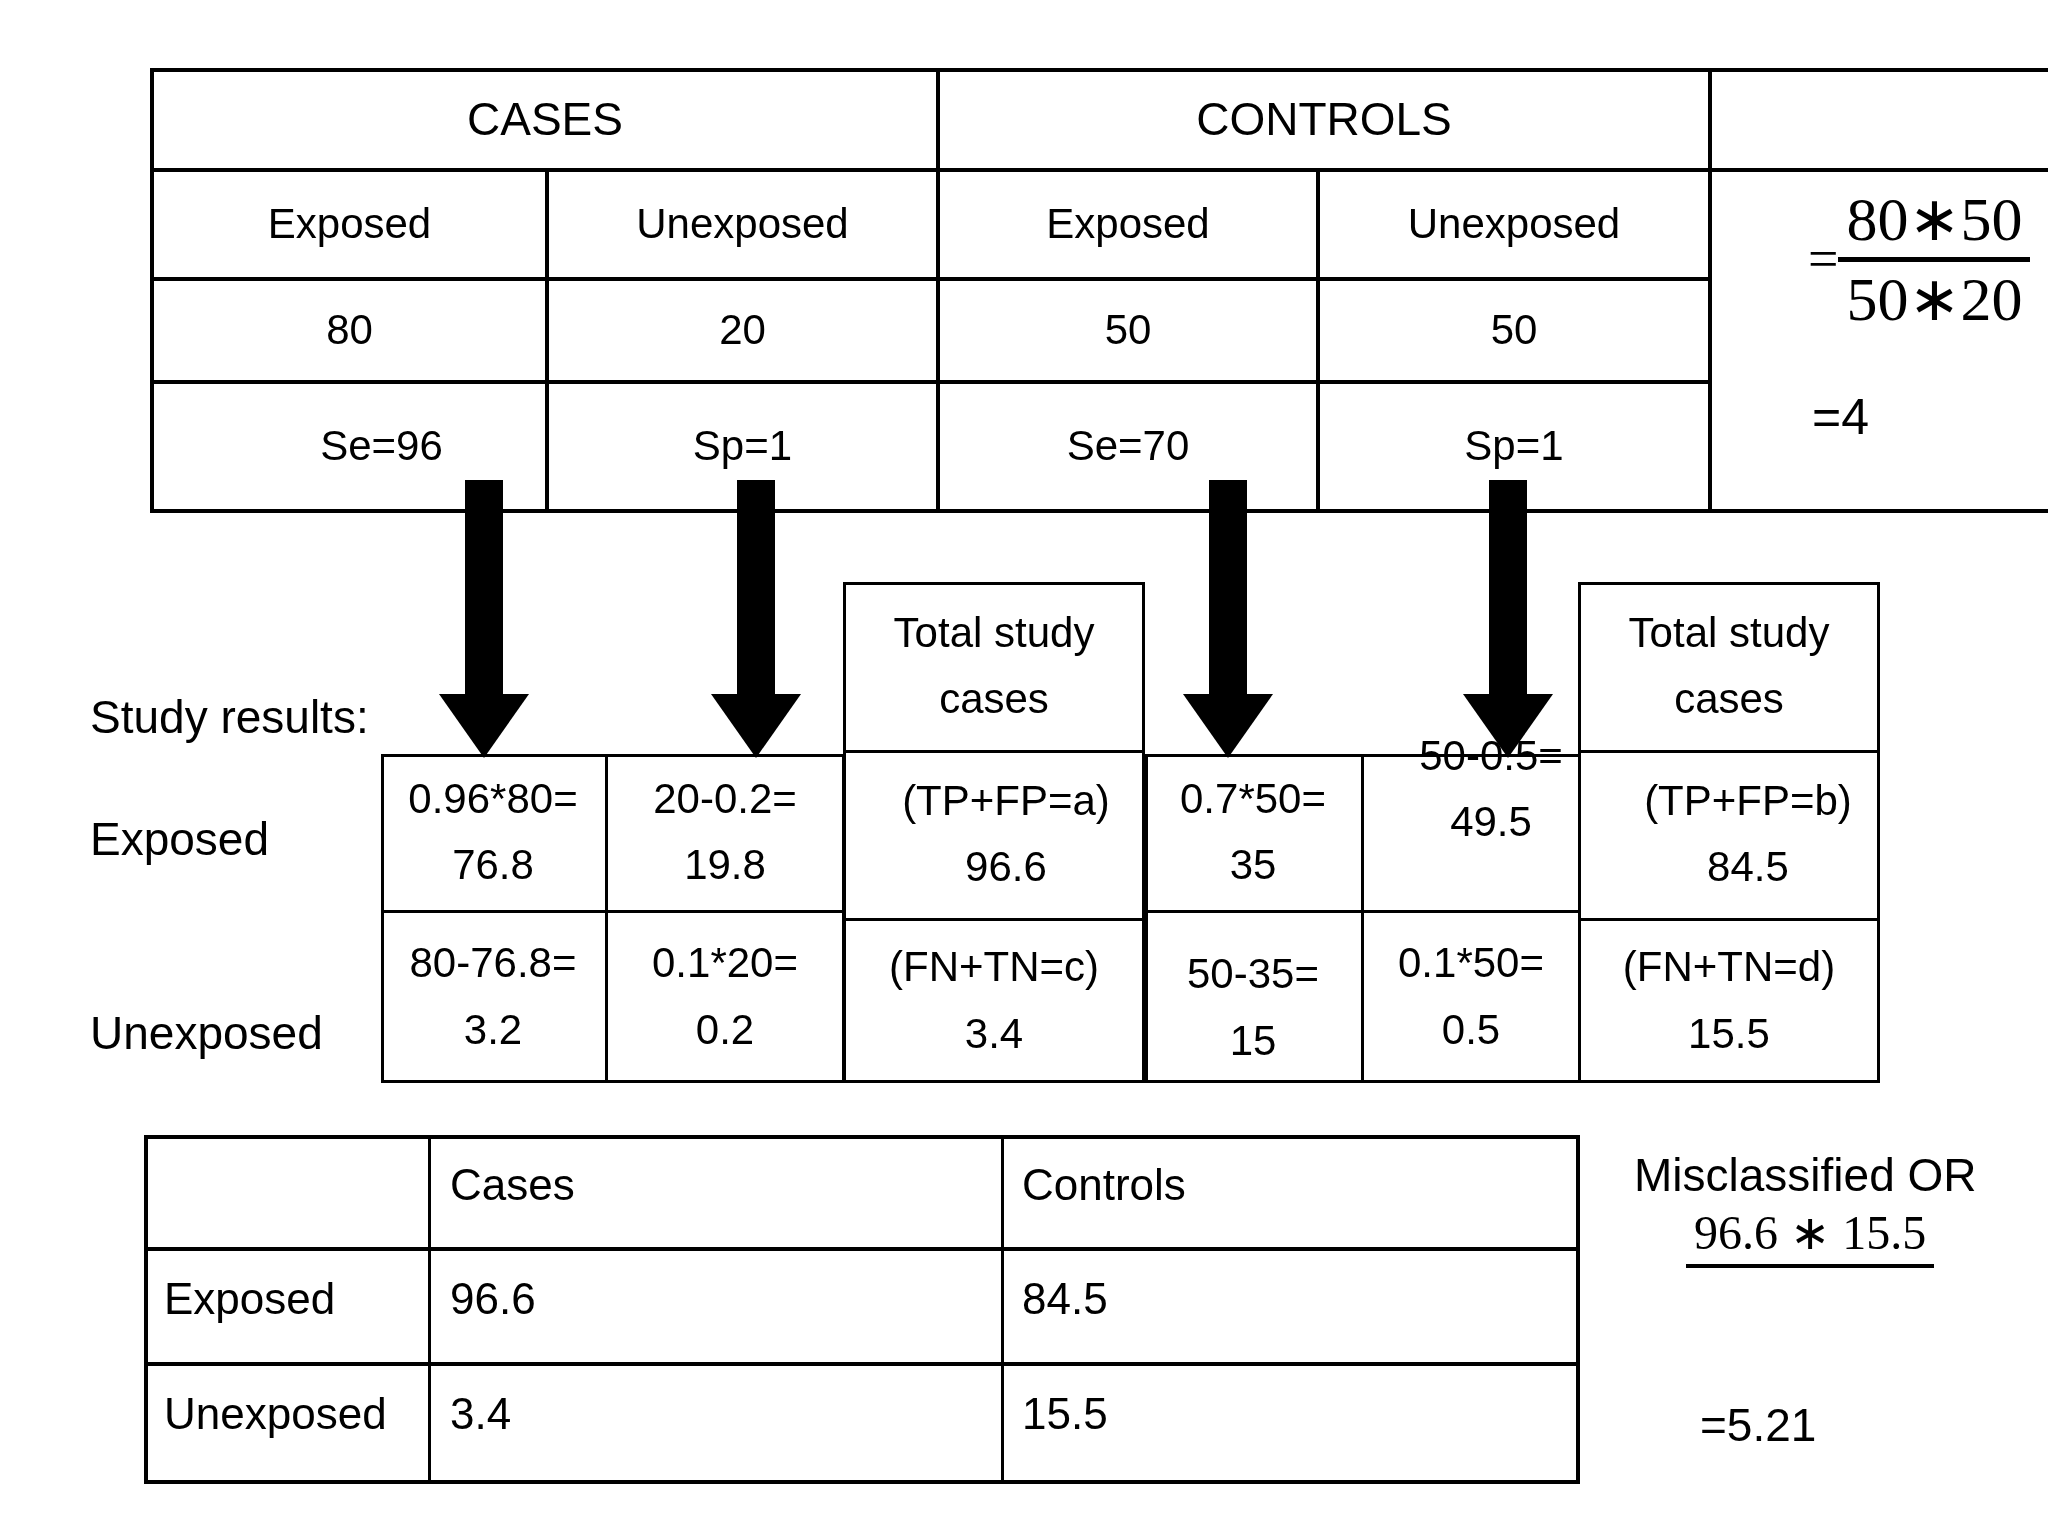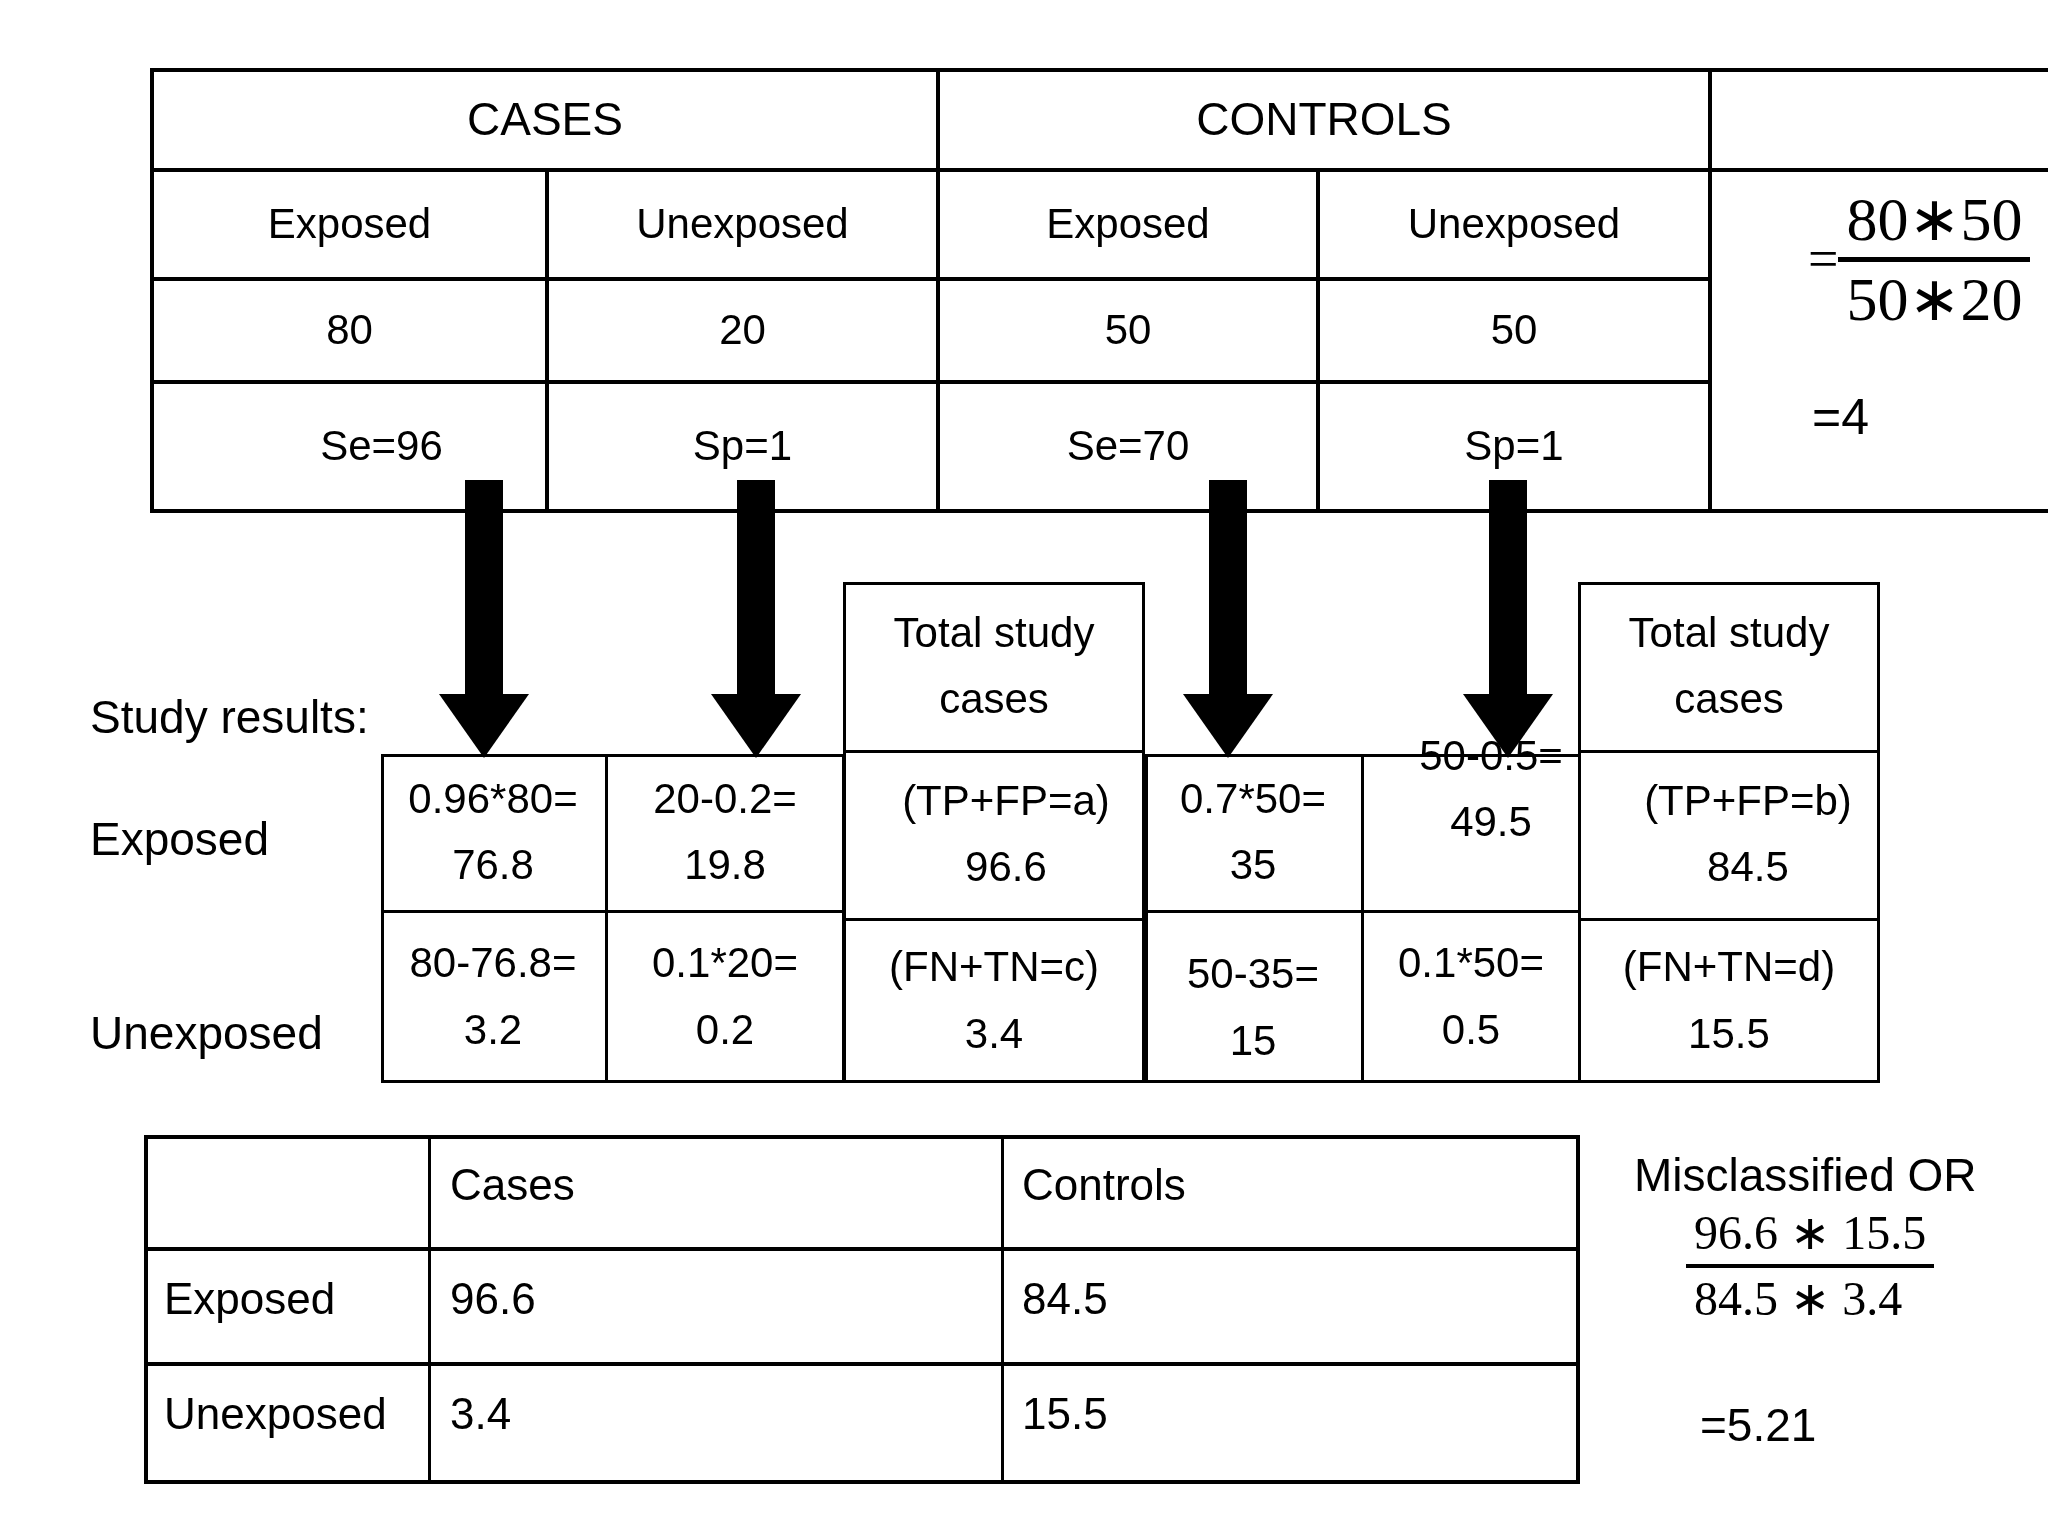--- a/index.html
+++ b/index.html
@@ -15,21 +15,21 @@
   .box3{position:absolute;border:3px solid #000;box-sizing:border-box;background:transparent;}
   .line{position:absolute;background:#000;}
   .c{position:absolute;display:flex;align-items:center;justify-content:center;text-align:center;font-size:42px;line-height:1.2;}
   .c .stack{display:block;}
   .c .stack span{display:block;line-height:1.58;}
   .hdr{font-size:46px;}
   .lbl{position:absolute;font-size:46px;white-space:nowrap;}
   .bcell{position:absolute;font-size:44px;white-space:nowrap;}
   .shaft{position:absolute;background:#000;}
   .head{position:absolute;width:0;height:0;border-left:45px solid transparent;border-right:45px solid transparent;border-top:64px solid #000;}
-  .frac{position:absolute;display:inline-block;text-align:left;font-family:"Liberation Serif", serif;}
+  .frac{position:absolute;display:inline-block;text-align:right;font-family:"Liberation Serif", serif;}
   .frac .num{display:block;border-bottom:5px solid #000;padding:0 8px 4px 8px;white-space:nowrap;}
   .frac .den{display:block;padding:4px 8px 0 8px;white-space:nowrap;}
   .trueor-eq{display:flex;align-items:center;position:absolute;}
   .serif{font-family:"Liberation Serif", serif;}
 </style>
 </head>
 <body>
 
 <div id="canvas">
 
@@ -202,17 +202,16 @@
   <div class="bcell" style="left:164px;top:1274px;">Exposed</div>
   <div class="bcell" style="left:450px;top:1274px;">96.6</div>
   <div class="bcell" style="left:1022px;top:1274px;">84.5</div>
   <div class="bcell" style="left:164px;top:1389px;">Unexposed</div>
   <div class="bcell" style="left:450px;top:1389px;">3.4</div>
   <div class="bcell" style="left:1022px;top:1389px;">15.5</div>
 
   <div class="lbl" style="left:1634px;top:1148px;">Misclassified OR</div>
   <div class="frac" style="left:1686px;top:1206px;font-size:48px;line-height:1.12;">
     <span class="num" style="border-bottom-width:4px;">96.6 ∗ 15.5</span>
-    <span class="den">84.5 ∗ 3.4</span>
   </div>
   <div class="lbl" style="left:1700px;top:1398px;">=5.21</div>
 
 </div>
 
 </body></html>

